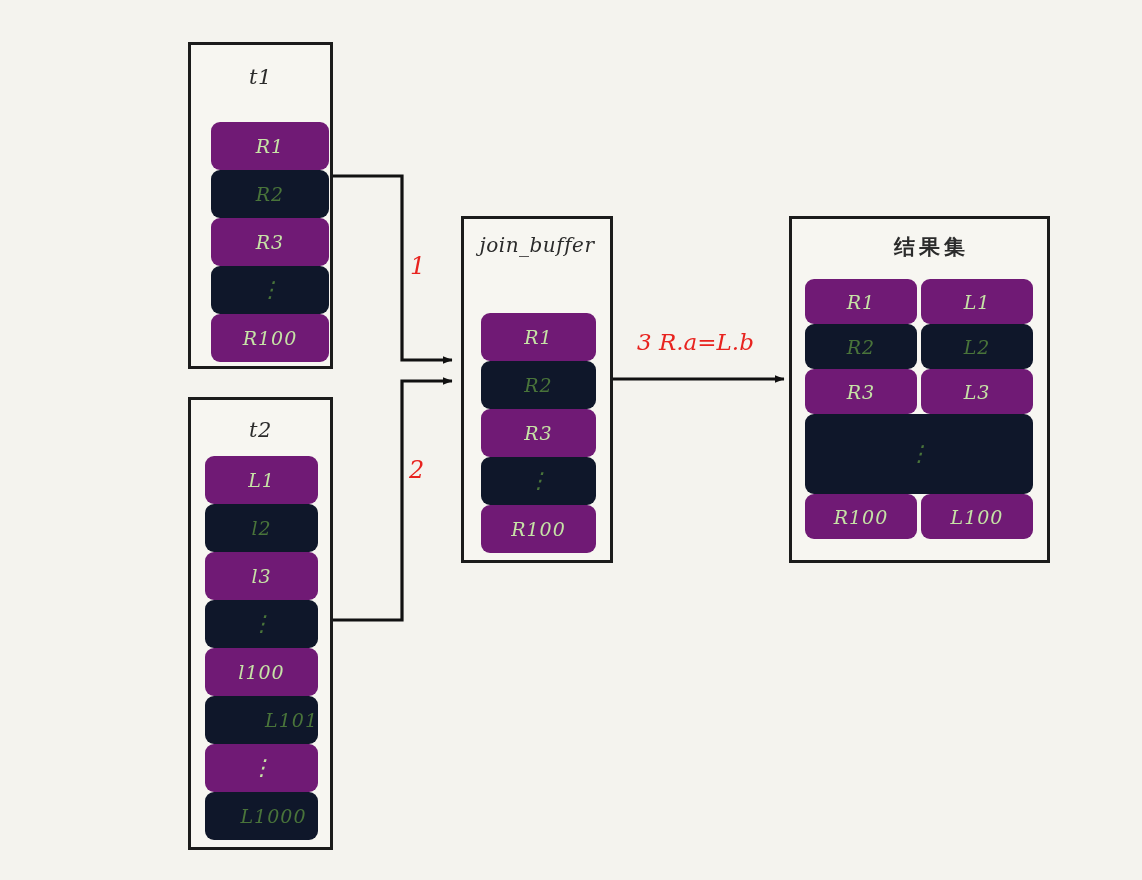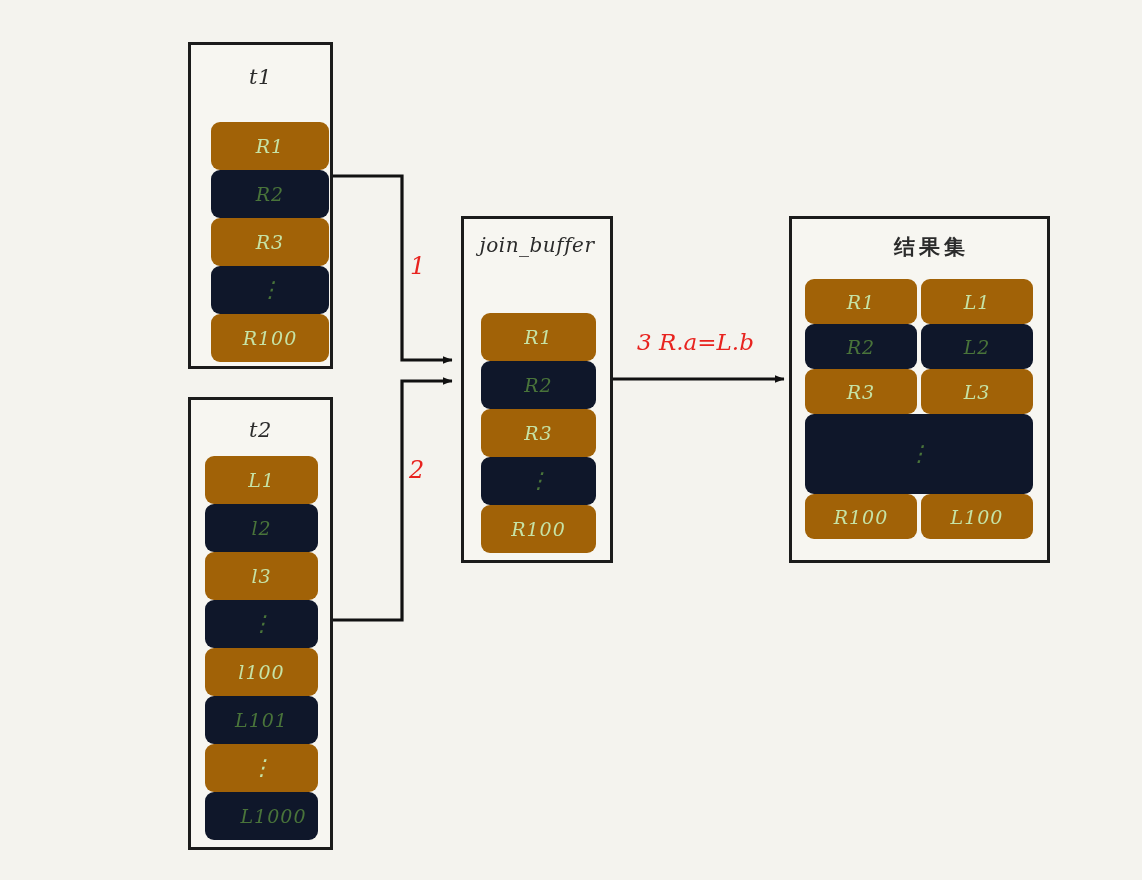--- a/index.html
+++ b/index.html
@@ -60,21 +60,21 @@
     align-items: center;
     justify-content: center;
     font-family: "DejaVu Serif", serif;
     font-style: italic;
     font-size: 19px;
     letter-spacing: 1px;
     white-space: nowrap;
     user-select: none;
   }
   .pill.dark {
-    background: #a16207;
+    background: #701a75;
     color: #c6e3a6;
   }
   .pill.light {
     background: #0f172a;
     color: #49743a;
   }
   .pill .dots {
     font-size: 22px;
     line-height: 0.55;
     letter-spacing: 0;
@@ -164,21 +164,21 @@
       </div>
     <div class="pill dark" style="height:48px;">
         <span>l3</span>
       </div>
     <div class="pill light" style="height:48px;">
         <span class="dots">⋮</span>
       </div>
     <div class="pill dark" style="height:48px;">
         <span>l100</span>
       </div>
-    <div class="pill light" style="height:48px;">
+    <div class="pill light" style="height:48px;justify-content:flex-end;">
         <span>L101</span>
       </div>
     <div class="pill dark" style="height:48px;">
         <span class="dots">⋮</span>
       </div>
     <div class="pill light" style="height:48px;padding-left:24px;">
         <span>L1000</span>
       </div>
   </div>
 

